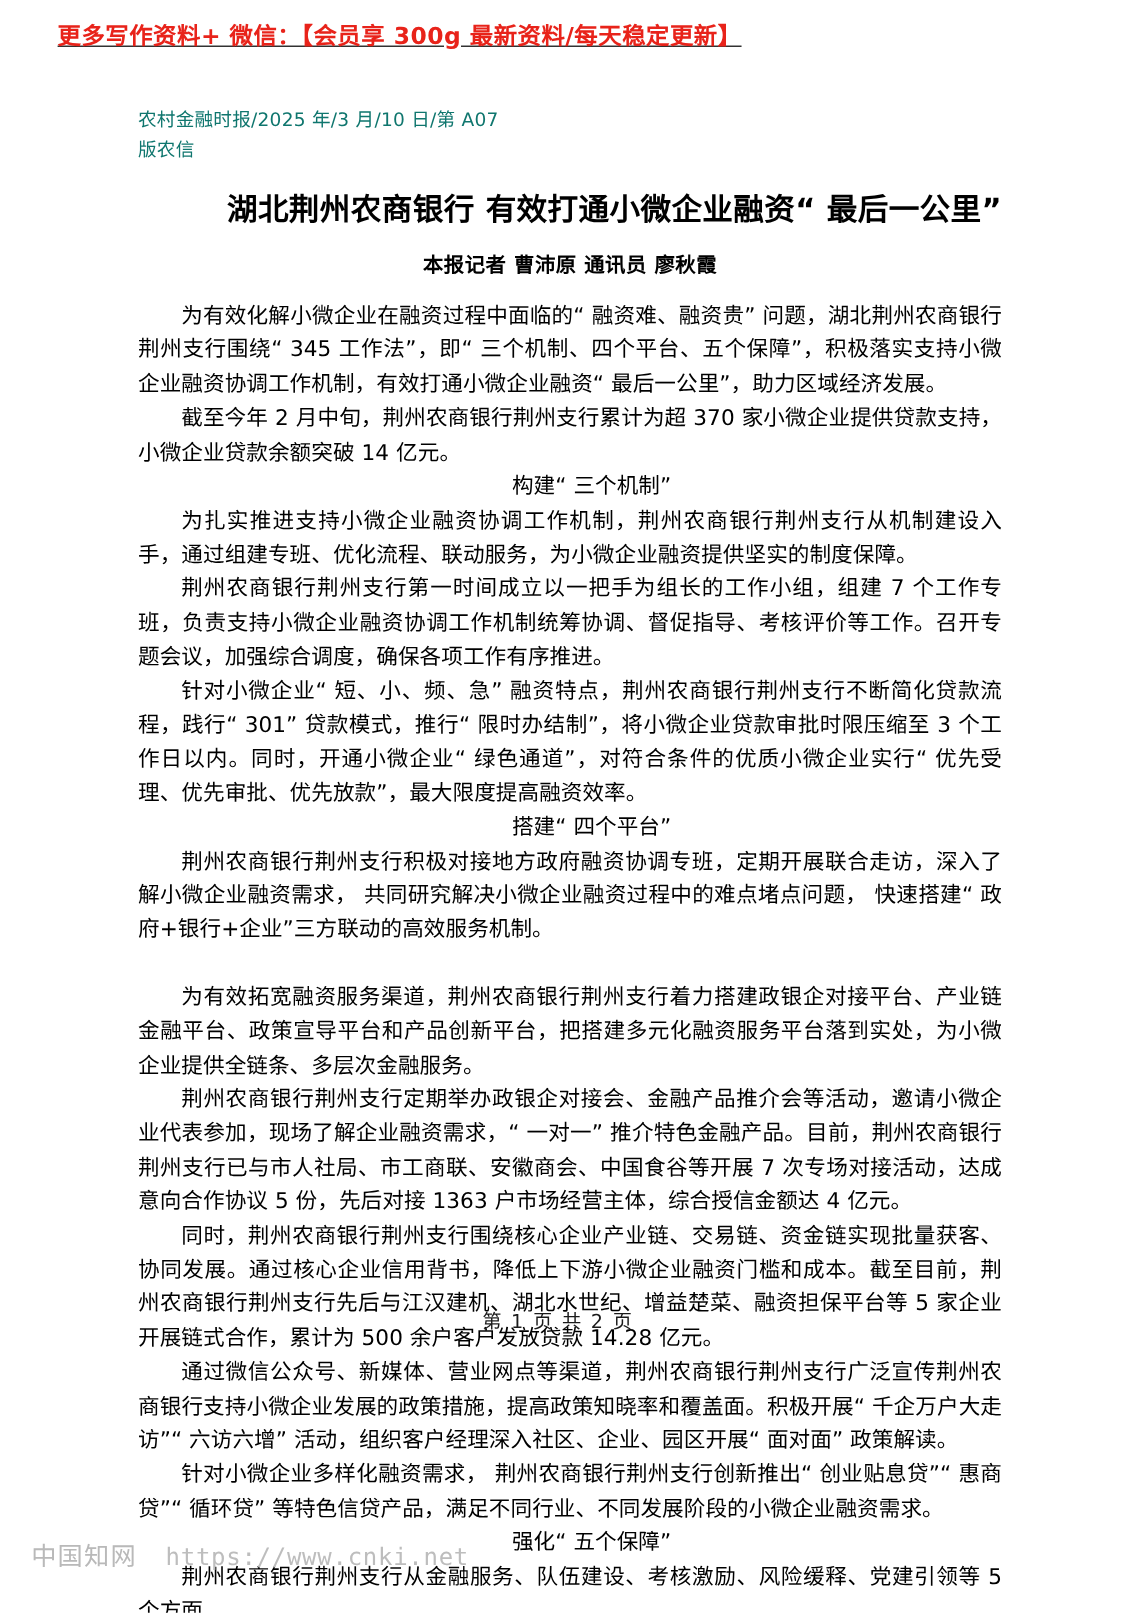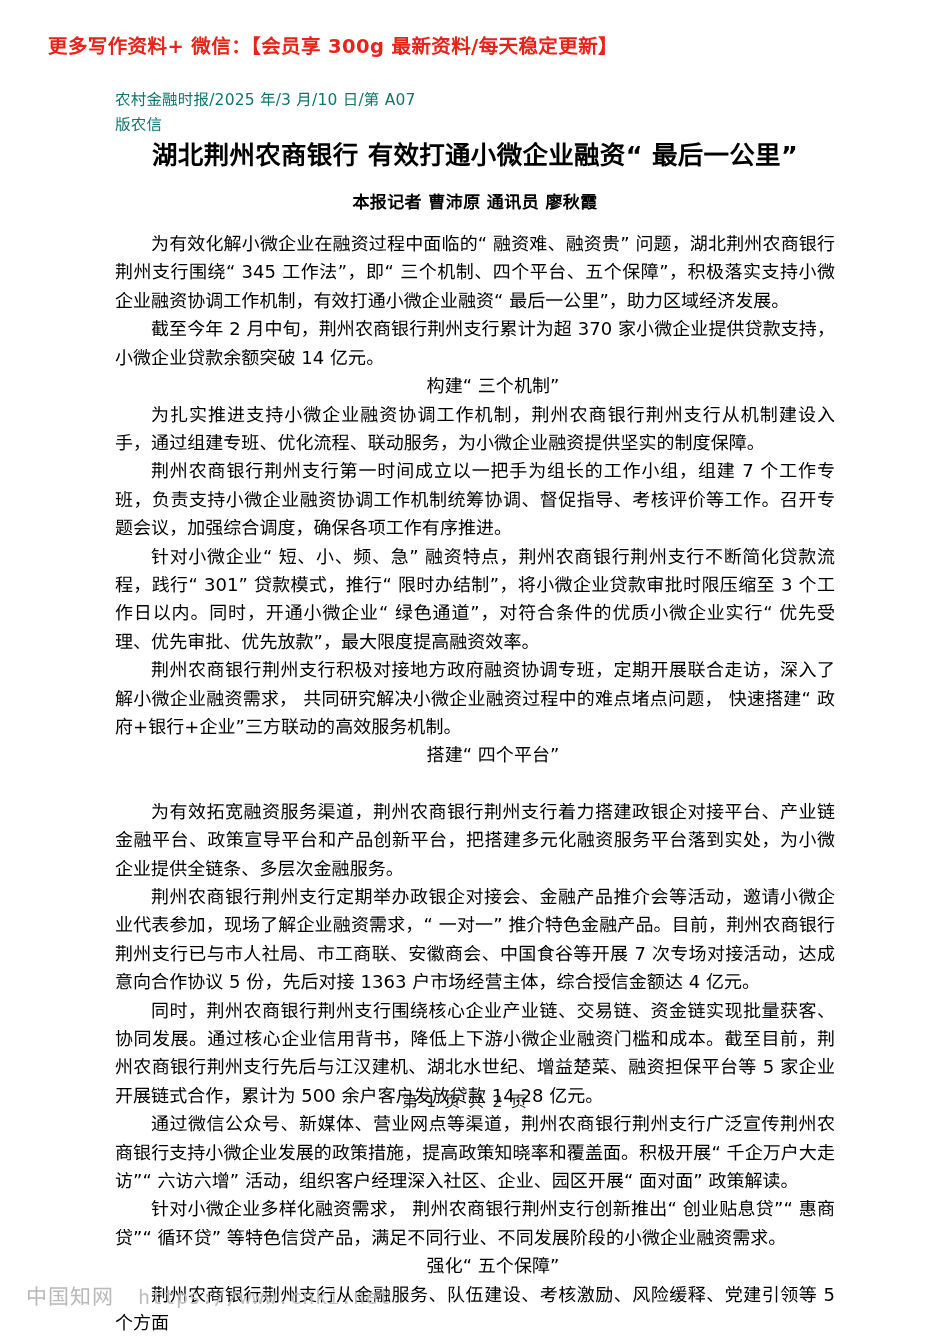--- a/index.html
+++ b/index.html
@@ -14,25 +14,26 @@
     position: relative;
     font-family: "DejaVu Sans", "Liberation Sans", sans-serif;
     color: #000000;
     overflow: hidden;
   }
 
   
   .promo-banner {
     position: absolute;
     left: 0;
-    top: 16px;
+    top: 0;
     width: 950px;
     height: 56px;
     display: flex;
     align-items: center;
+    text-decoration: underline;
   }
   .promo-text {
     margin-left: 48px;
     color: #e8231a;
     font-size: 19.5px;
     font-weight: 700;
     letter-spacing: 0.4px;
     white-space: nowrap;
     font-family: "DejaVu Sans", "Liberation Sans", sans-serif;
   }
@@ -58,22 +59,22 @@
     margin-top: 32px;
     letter-spacing: 0.2px;
   }
   .masthead-line {
     display: block;
     white-space: nowrap;
   }
 
   
   .headline {
-    margin-top: 0;
-    text-align: center;
+    margin-top: 20px;
+    text-align: right;
     font-size: 25.5px;
     font-weight: 700;
     letter-spacing: 0.3px;
     line-height: 34px;
     color: #000;
     white-space: nowrap;
   }
   .byline {
     margin-top: 2px;
     text-align: center;
@@ -163,22 +164,22 @@
     <h1 class="headline">湖北荆州农商银行  有效打通小微企业融资“ 最后一公里”</h1>
     <div class="byline">本报记者  曹沛原  通讯员  廖秋霞</div>
 
     <div class="article">
       <p class="para">为有效化解小微企业在融资过程中面临的“ 融资难、融资贵” 问题，湖北荆州农商银行荆州支行围绕“ 345 工作法”，即“ 三个机制、四个平台、五个保障”，积极落实支持小微企业融资协调工作机制，有效打通小微企业融资“ 最后一公里”，助力区域经济发展。</p>
       <p class="para">截至今年 2 月中旬，荆州农商银行荆州支行累计为超 370 家小微企业提供贷款支持，小微企业贷款余额突破 14 亿元。</p>
       <p class="para subhead">构建“ 三个机制”</p>
       <p class="para">为扎实推进支持小微企业融资协调工作机制，荆州农商银行荆州支行从机制建设入手，通过组建专班、优化流程、联动服务，为小微企业融资提供坚实的制度保障。</p>
       <p class="para">荆州农商银行荆州支行第一时间成立以一把手为组长的工作小组，组建 7 个工作专班，负责支持小微企业融资协调工作机制统筹协调、督促指导、考核评价等工作。召开专题会议，加强综合调度，确保各项工作有序推进。</p>
       <p class="para">针对小微企业“ 短、小、频、急” 融资特点，荆州农商银行荆州支行不断简化贷款流程，践行“ 301” 贷款模式，推行“ 限时办结制”，将小微企业贷款审批时限压缩至 3 个工作日以内。同时，开通小微企业“ 绿色通道”，对符合条件的优质小微企业实行“ 优先受理、优先审批、优先放款”，最大限度提高融资效率。</p>
+      <p class="para subhead">搭建“ 四个平台”</p>
       <p class="para">荆州农商银行荆州支行积极对接地方政府融资协调专班，定期开展联合走访，深入了解小微企业融资需求， 共同研究解决小微企业融资过程中的难点堵点问题， 快速搭建“ 政府+银行+企业”三方联动的高效服务机制。</p>
-      <p class="para subhead">搭建“ 四个平台”</p>
       <p class="para gap-before">为有效拓宽融资服务渠道，荆州农商银行荆州支行着力搭建政银企对接平台、产业链金融平台、政策宣导平台和产品创新平台，把搭建多元化融资服务平台落到实处，为小微企业提供全链条、多层次金融服务。</p>
       <p class="para">荆州农商银行荆州支行定期举办政银企对接会、金融产品推介会等活动，邀请小微企业代表参加，现场了解企业融资需求，“ 一对一” 推介特色金融产品。目前，荆州农商银行荆州支行已与市人社局、市工商联、安徽商会、中国食谷等开展 7 次专场对接活动，达成意向合作协议 5 份，先后对接 1363 户市场经营主体，综合授信金额达 4 亿元。</p>
       <p class="para">同时，荆州农商银行荆州支行围绕核心企业产业链、交易链、资金链实现批量获客、协同发展。通过核心企业信用背书，降低上下游小微企业融资门槛和成本。截至目前，荆州农商银行荆州支行先后与江汉建机、湖北水世纪、增益楚菜、融资担保平台等 5 家企业开展链式合作，累计为 500 余户客户发放贷款 14.28 亿元。</p>
       <p class="para">通过微信公众号、新媒体、营业网点等渠道，荆州农商银行荆州支行广泛宣传荆州农商银行支持小微企业发展的政策措施，提高政策知晓率和覆盖面。积极开展“ 千企万户大走访”“ 六访六增” 活动，组织客户经理深入社区、企业、园区开展“ 面对面” 政策解读。</p>
       <p class="para">针对小微企业多样化融资需求， 荆州农商银行荆州支行创新推出“ 创业贴息贷”“ 惠商贷”“ 循环贷” 等特色信贷产品，满足不同行业、不同发展阶段的小微企业融资需求。</p>
       <p class="para subhead">强化“ 五个保障”</p>
       <p class="para">荆州农商银行荆州支行从金融服务、队伍建设、考核激励、风险缓释、党建引领等 5 个方面</p>
     </div>
 
   </div>

